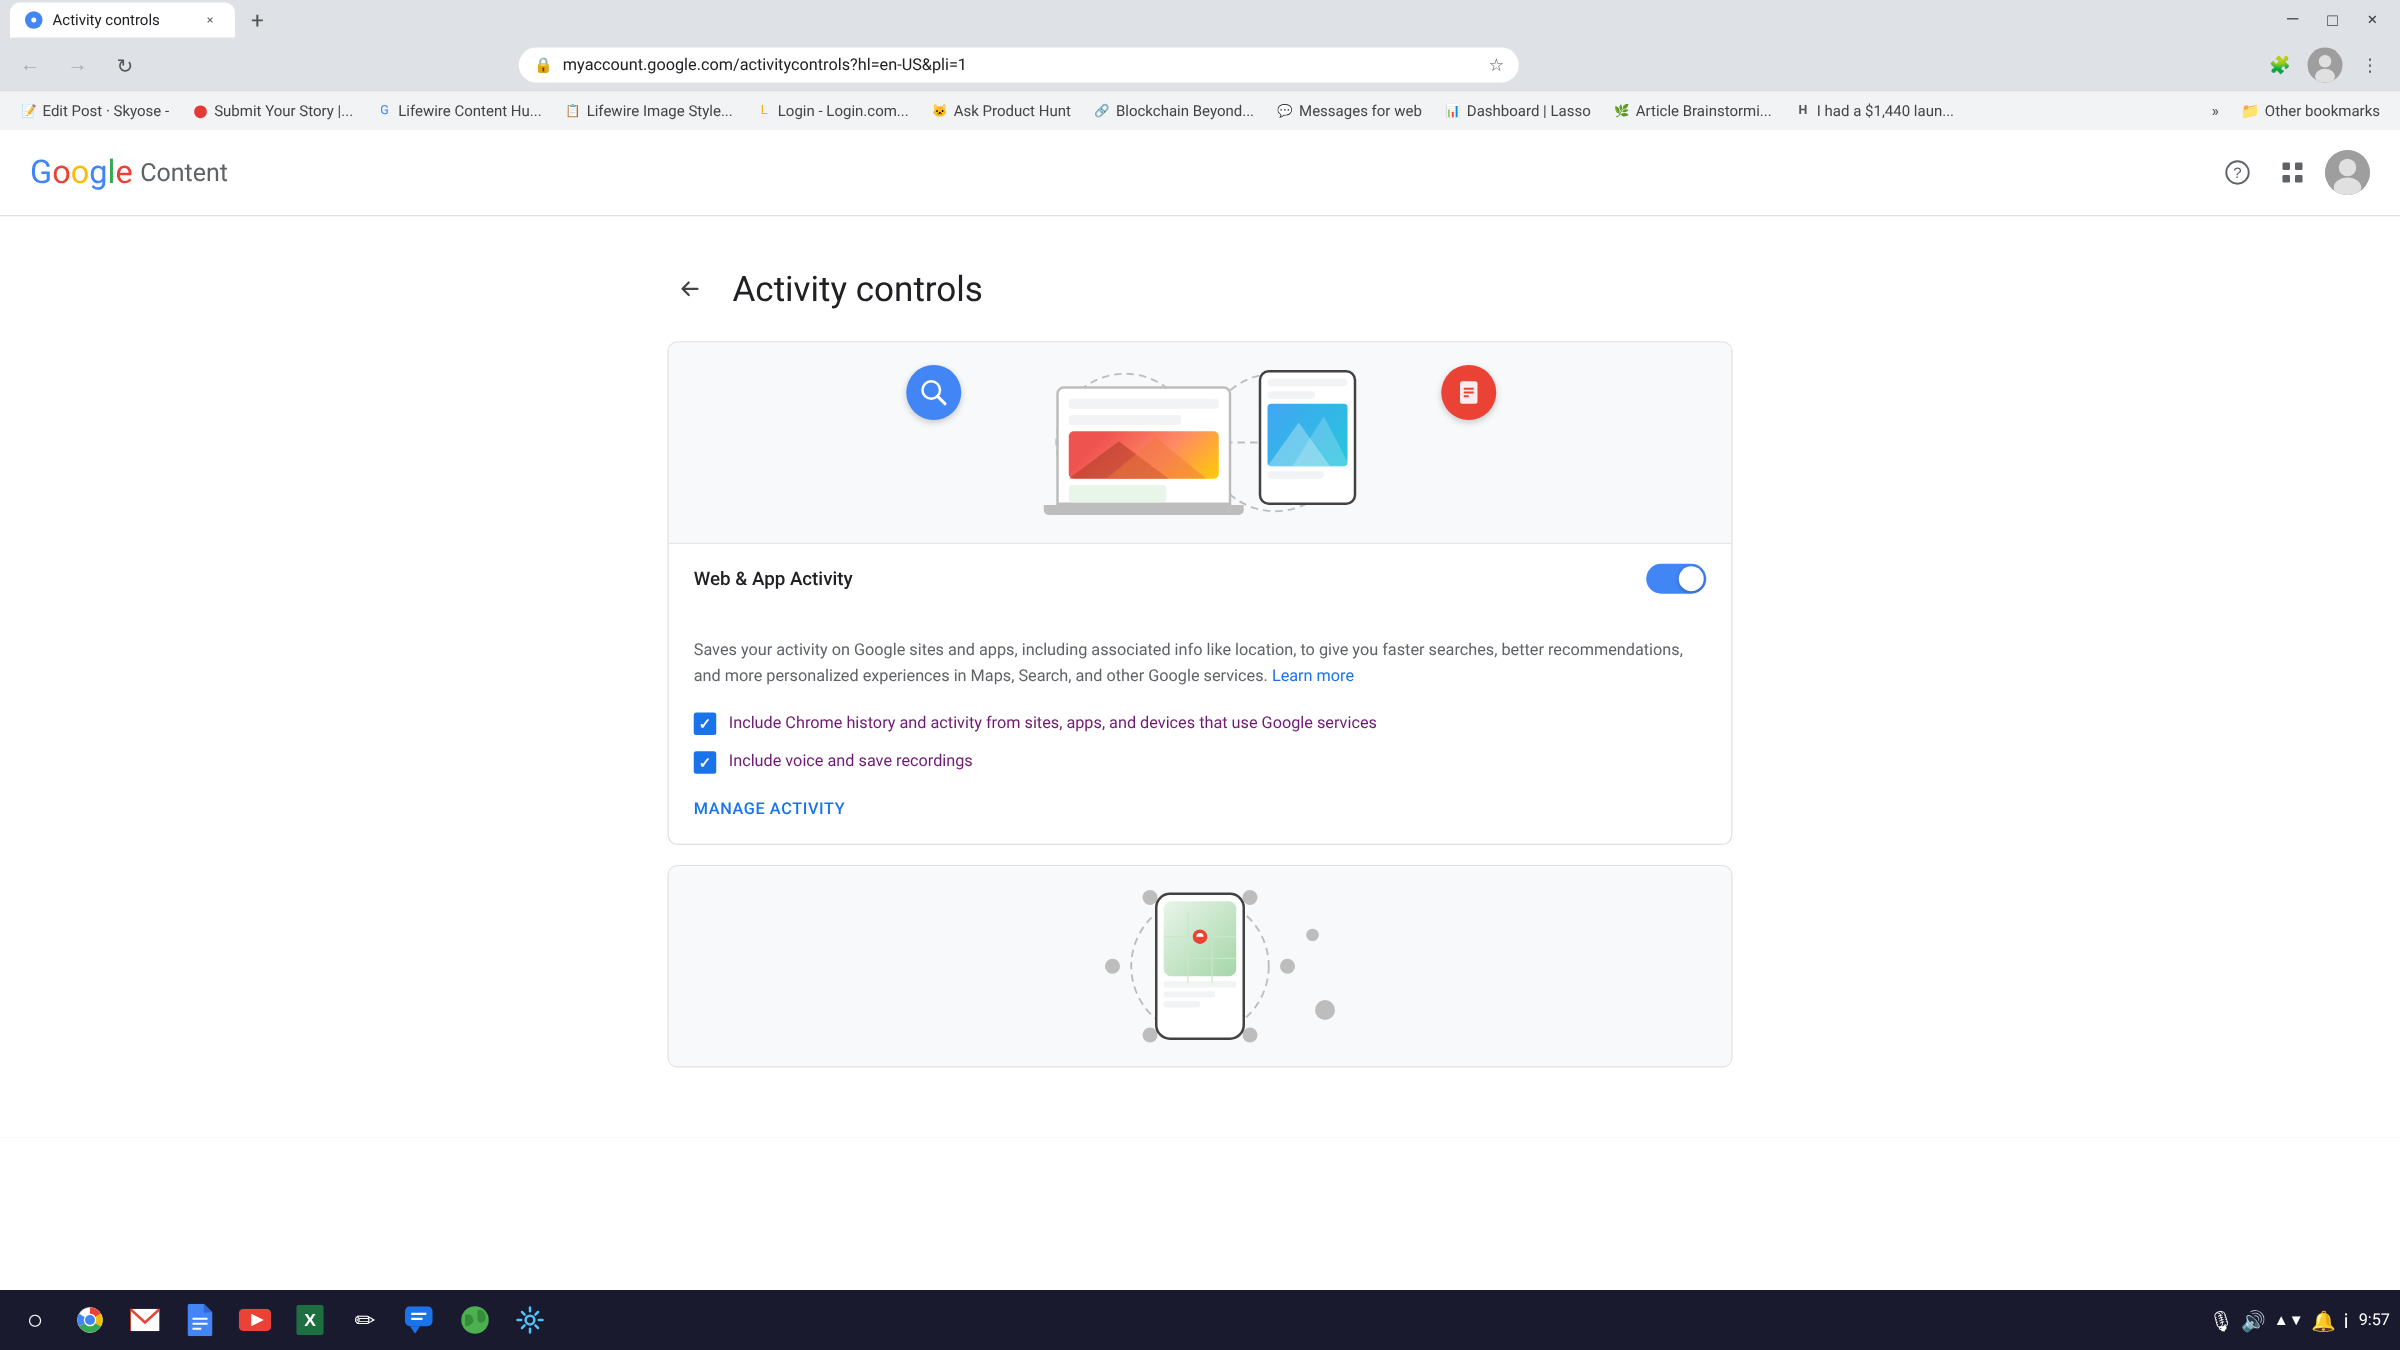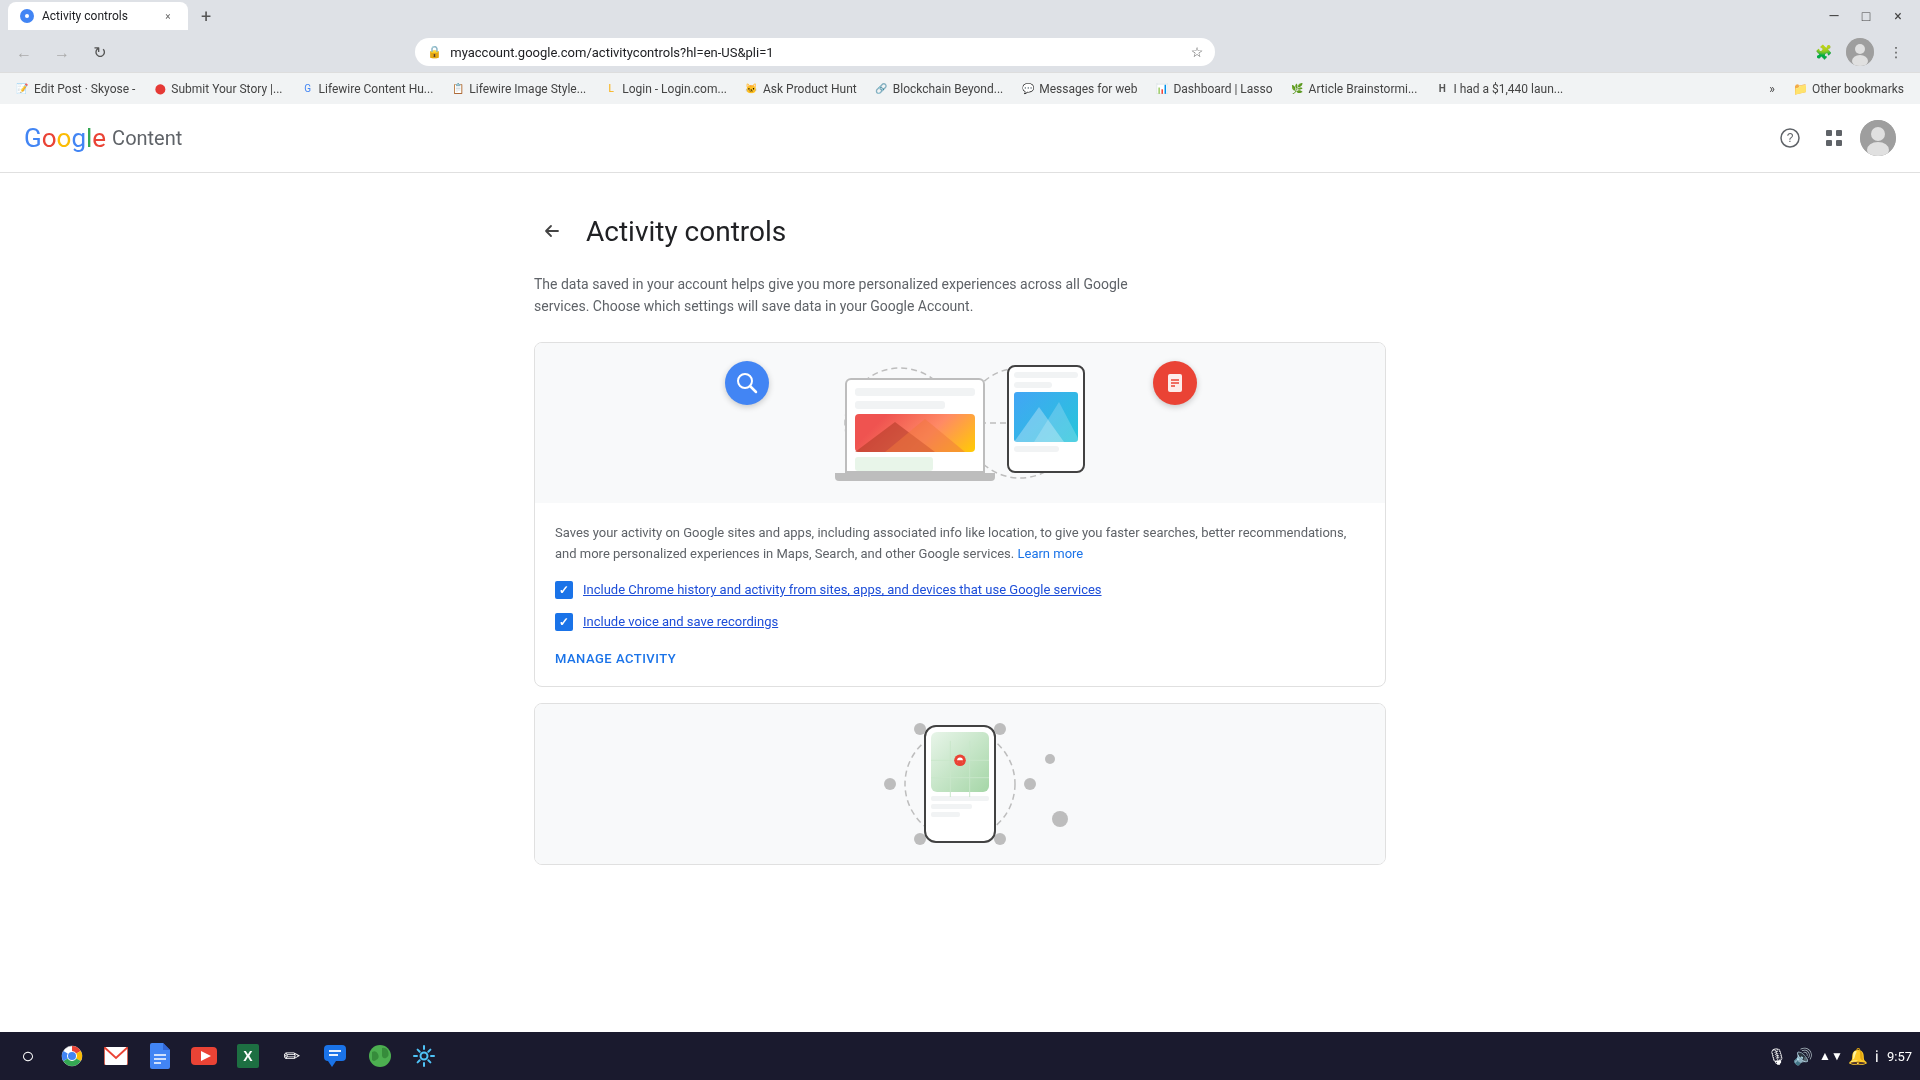--- a/index.html
+++ b/index.html
@@ -74,21 +74,21 @@
 
     
     .card-details { padding: 20px 20px; }
     .card-desc { font-size: 13px; color: #5f6368; line-height: 1.6; margin-bottom: 16px; }
     .learn-more { color: #1a73e8; text-decoration: none; }
 
     
     .checkbox-row { display: flex; align-items: flex-start; gap: 10px; margin-bottom: 12px; }
     .checkbox { width: 18px; height: 18px; background: #1a73e8; border-radius: 2px; display: flex; align-items: center; justify-content: center; flex-shrink: 0; margin-top: 1px; cursor: pointer; }
     .checkbox-check { color: #fff; font-size: 12px; font-weight: bold; }
-    .checkbox-label { font-size: 13px; color: #1d4ed8; line-height: 1.5; text-decoration: underline; }
+    .checkbox-label { font-size: 13px; color: #701a75; line-height: 1.5; }
 
     .manage-link { color: #1a73e8; font-size: 13px; font-weight: 500; text-transform: uppercase; letter-spacing: 0.5px; cursor: pointer; text-decoration: none; display: inline-block; margin-top: 8px; }
 
     
     .location-illustration { height: 160px; background: #f8f9fa; display: flex; align-items: center; justify-content: center; }
 
     
     .taskbar { height: 48px; background: #1a1a2e; display: flex; align-items: center; padding: 0 8px; gap: 4px; position: fixed; bottom: 0; width: 1920px; }
     .taskbar-icon { width: 40px; height: 40px; border-radius: 8px; display: flex; align-items: center; justify-content: center; cursor: pointer; font-size: 20px; }
     .taskbar-right { margin-left: auto; display: flex; align-items: center; gap: 8px; color: #fff; font-size: 12px; }
@@ -238,21 +238,20 @@
 
     <div class="main-content">
       <div class="page-header">
         <div class="back-btn">
           <svg width="20" height="20" viewBox="0 0 20 20" fill="none">
             <path d="M16 10H4M4 10L9 5M4 10L9 15" stroke="#444" stroke-width="1.8" stroke-linecap="round" stroke-linejoin="round"></path>
           </svg>
         </div>
         <h1 class="page-title">Activity controls</h1>
       </div>
-      <p class="page-description">The data saved in your account helps give you more personalized experiences across all Google services. Choose which settings will save data in your Google Account.</p>
 
       <div class="card">
 
         <div class="card-illustration">
 
           <svg width="340" height="150" viewBox="0 0 340 150" style="position:absolute;">
 
             <circle cx="110" cy="75" r="55" fill="none" stroke="#bdbdbd" stroke-width="1.5" stroke-dasharray="6,4"></circle>
 
             <circle cx="230" cy="75" r="55" fill="none" stroke="#bdbdbd" stroke-width="1.5" stroke-dasharray="6,4"></circle>
@@ -300,20 +299,26 @@
           <div style="position:absolute; width:44px; height:44px; background:#ea4335; border-radius:50%; display:flex; align-items:center; justify-content:center; right:188px; top:18px; z-index:3; box-shadow:0 2px 6px rgba(0,0,0,0.2);">
             <svg width="22" height="22" viewBox="0 0 22 22" fill="none">
               <rect x="4" y="2" width="14" height="18" rx="2" fill="white" opacity="0.9"></rect>
               <line x1="7" y1="8" x2="15" y2="8" stroke="#ea4335" stroke-width="1.5"></line>
               <line x1="7" y1="11" x2="15" y2="11" stroke="#ea4335" stroke-width="1.5"></line>
               <line x1="7" y1="14" x2="11" y2="14" stroke="#ea4335" stroke-width="1.5"></line>
             </svg>
           </div>
         </div>
 
+        <div class="card-setting-row">
+          <span class="setting-label">Web &amp; App Activity</span>
+          <div class="toggle">
+            <div class="toggle-thumb"></div>
+          </div>
+        </div>
 
         <div class="card-details">
           <p class="card-desc">
             <span>Saves your activity on Google sites and apps, including associated info like location, to give you faster searches, better recommendations, and more personalized experiences in Maps, Search, and other Google services.</span>
             <a class="learn-more" href="#">Learn more</a>
           </p>
 
           
           <div class="checkbox-row">
             <div class="checkbox">

